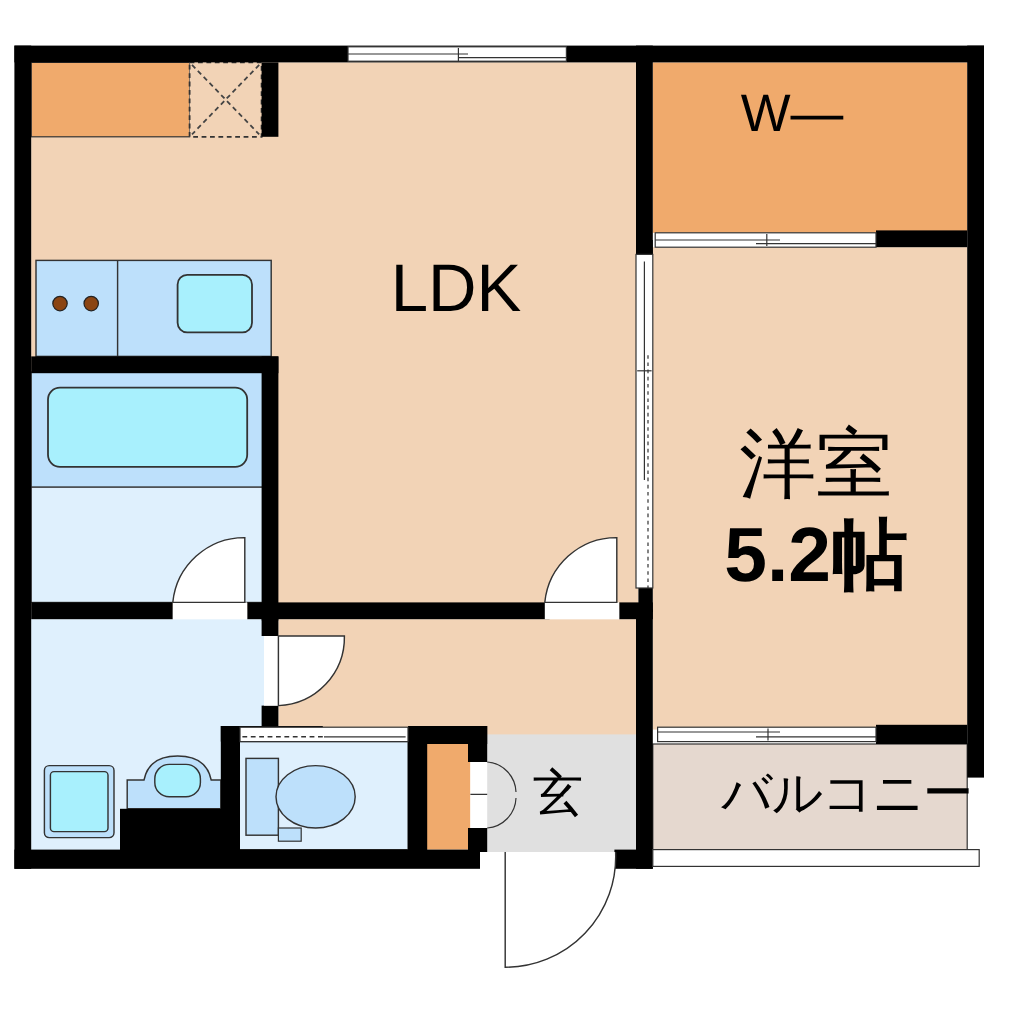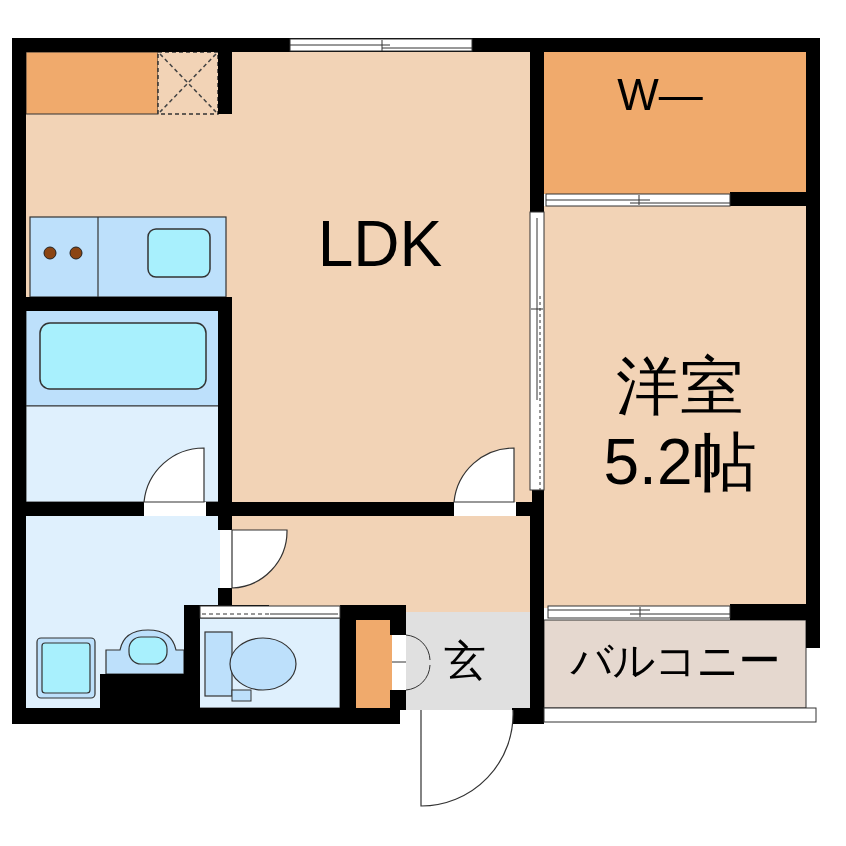--- a/index.html
+++ b/index.html
@@ -1,25 +1,25 @@
 <!DOCTYPE html>
 <html><head>
 <meta charset="utf-8">
 <style>
   html, body { margin:0; padding:0; background:#ffffff; }
   body { width:846px; height:846px; position:relative; overflow:hidden; font-family:"DejaVu Sans", sans-serif; }
   svg#plan { position:absolute; left:0; top:0; }
   .label { position:absolute; color:#000; text-align:center; line-height:1; font-family:"Liberation Sans","DejaVu Sans",sans-serif; }
-  .ldk { left:280px; top:212px; width:200px; font-size:64px; }
+  .ldk { left:280px; top:212px; width:200px; font-size:56px; }
   .ldk .l2 { margin-top:10px; }
   .yoshitsu { left:560px; top:354px; width:240px; font-size:64px; }
-  .yoshitsu .l2 { margin-top:12px; }
+  .yoshitsu .l2 { margin-top:12px;font-weight:bold; }
   .wcl { left:560px; top:70px; width:200px; font-size:44px; line-height:1.15; }
   .genkan { left:430px; top:640px; width:70px; font-size:42px; }
-  .balcony { left:540px; top:640px; width:270px; font-size:42px; text-align:center; letter-spacing:-1px; white-space:nowrap; }
+  .balcony { left:540px; top:640px; width:270px; font-size:42px; text-align:right; letter-spacing:-1px; white-space:nowrap; }
 </style>
 </head>
 <body>
 
 <svg id="plan" width="846" height="846" viewBox="0 0 846 846" xmlns="http://www.w3.org/2000/svg">
 
   <g>
     <rect x="26" y="52" width="506" height="456" fill="#f2d3b6"></rect>
     <rect x="232" y="516" width="300" height="100" fill="#f2d3b6"></rect>
     <rect x="544" y="206" width="262" height="402" fill="#f2d3b6"></rect>

